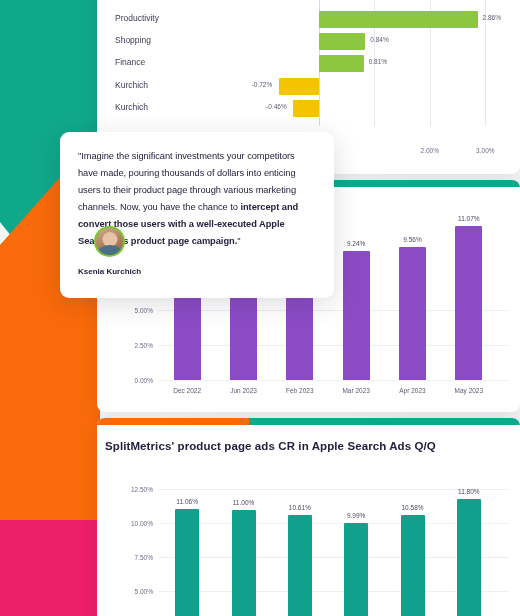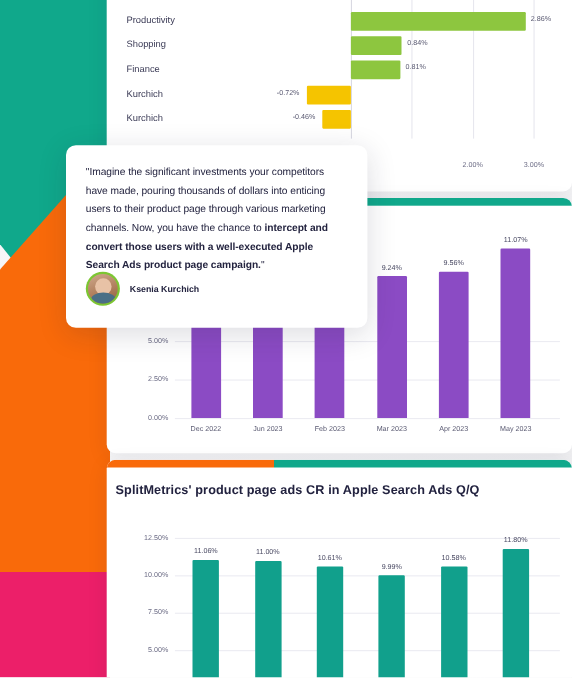--- a/index.html
+++ b/index.html
@@ -127,21 +127,21 @@
   #quote-text {
     font-size: 9.3px;
     line-height: 17px;
     color: #23233f;
     letter-spacing: -0.05px;
   }
   #quote-text b { font-weight: bold; }
   #quote-author-row {
     position: absolute;
     left: 18px; bottom: 20px;
-    display: flex; align-items: center; gap: 9px;
+    display: flex; align-items: center; gap: 9px; flex-direction: column;
   }
   #avatar {
     width: 31px; height: 31px; border-radius: 50%;
     background: #7cc632;
     padding: 2px;
     flex: none;
     position: relative;
   }
   #avatar-inner {
     width: 100%; height: 100%; border-radius: 50%;

